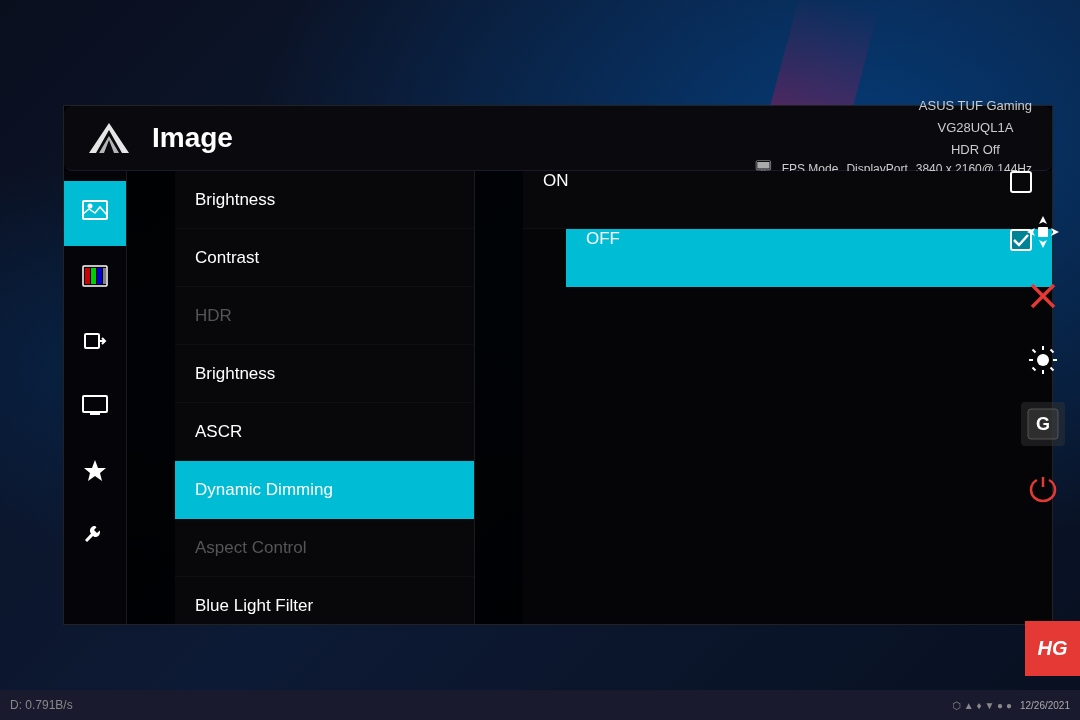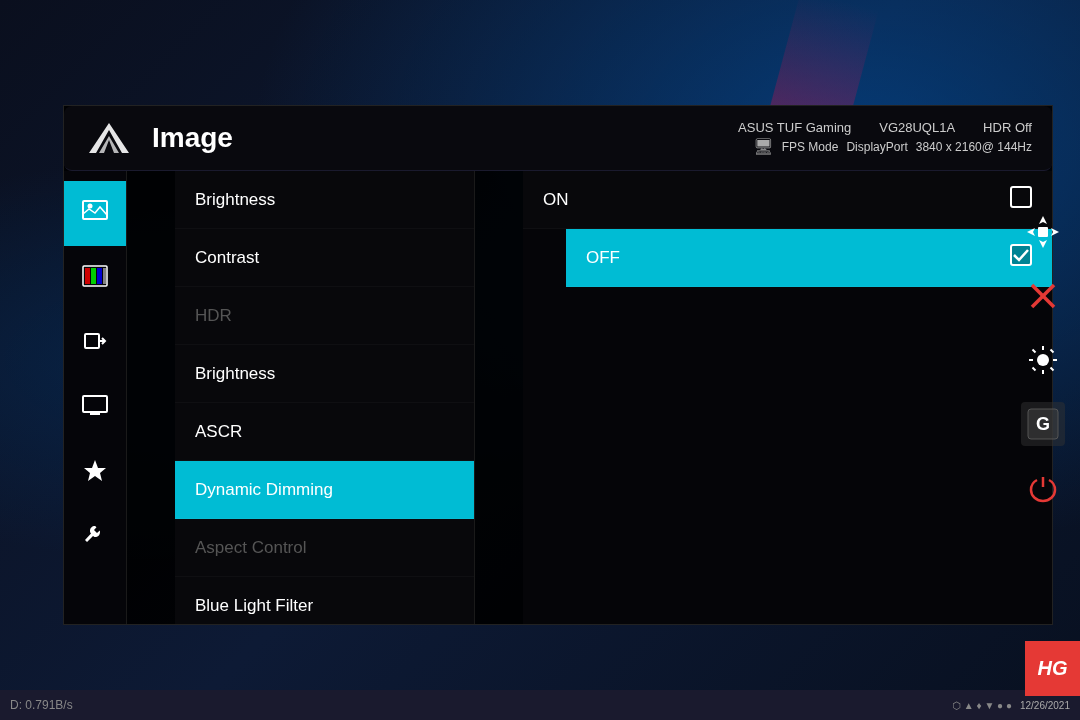--- a/index.html
+++ b/index.html
@@ -81,22 +81,23 @@
       display: flex;
       flex-direction: column;
       align-items: flex-end;
       gap: 2px;
     }
 
     .header-info-top {
       color: #ccc;
       font-size: 13px;
       display: flex;
-      gap: 28px;
-      align-items: center;
+      gap: 7px;
+      align-items: center;
+      flex-direction: column;
     }
 
     .header-info-bottom {
       color: #ccc;
       font-size: 12px;
       display: flex;
       align-items: center;
       gap: 8px;
     }
 
@@ -178,21 +179,21 @@
     
     .content-area {
       flex: 1;
       background: rgba(5,5,8,0.95);
       padding: 0;
     }
 
     .content-row {
       height: 58px;
       display: flex;
-      align-items: center;
+      align-items: flex-start;
       padding: 0 20px;
       border-bottom: 1px solid rgba(255,255,255,0.03);
     }
 
     .content-row.on-row {
       background: rgba(8,8,12,0.95);
     }
 
     .content-row.off-row {
       background: #00bcd4;
@@ -288,21 +289,21 @@
     }
 
     .taskbar-clock {
       color: #aaa;
       font-size: 10px;
     }
 
     
     .hg-logo {
       position: absolute;
-      bottom: 24px;
+      bottom: 44px;
       right: 0;
       width: 55px;
       height: 55px;
       background: #e53935;
       display: flex;
       align-items: center;
       justify-content: center;
       z-index: 30;
     }
 

